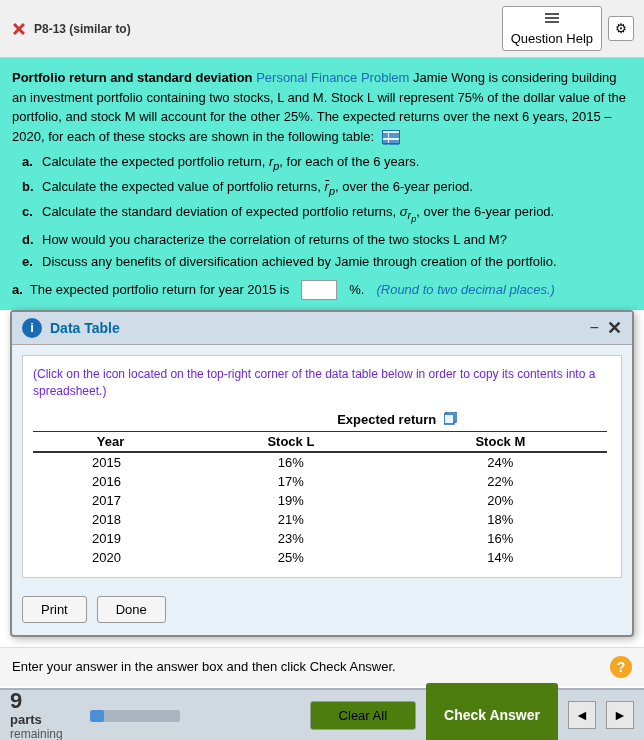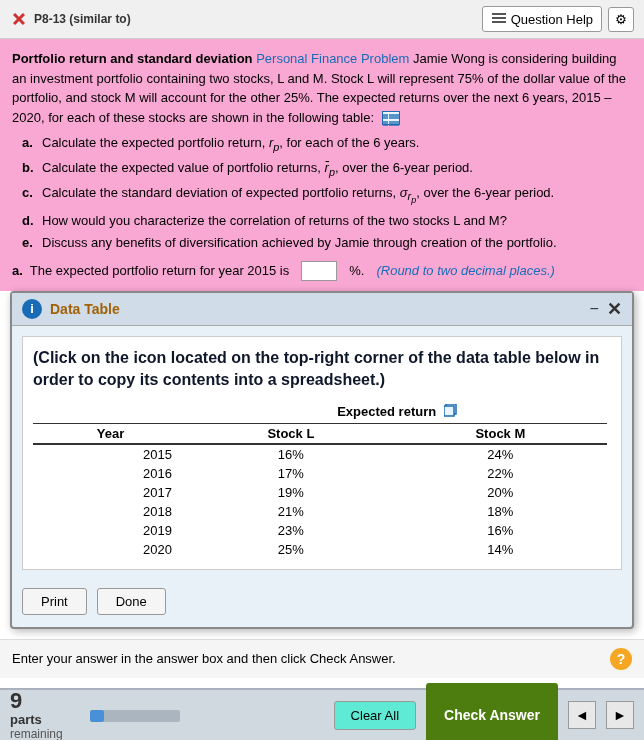--- a/index.html
+++ b/index.html
@@ -39,33 +39,34 @@
     .question-help-btn {
       background: #fff;
       border: 1px solid #999;
       border-radius: 3px;
       padding: 4px 8px;
       cursor: pointer;
       display: flex;
       align-items: center;
       gap: 4px;
       font-size: 13px;
+      flex-direction: column;
     }
     .gear-btn {
       background: #fff;
       border: 1px solid #999;
       border-radius: 3px;
       padding: 4px 6px;
       cursor: pointer;
     }
 
     
     .problem-area {
       padding: 10px 12px;
-      background: #f9a8d4;
+      background: #5eead4;
       line-height: 1.5;
     }
     .problem-area p {
       margin-bottom: 6px;
     }
     .problem-area .bold-label {
       font-weight: bold;
     }
     .problem-area .blue-link {
       color: #1a6bb5;
@@ -134,21 +135,21 @@
       color: white;
       display: flex;
       align-items: center;
       justify-content: center;
       font-weight: bold;
       font-size: 13px;
     }
     .modal-title {
       font-size: 14px;
       font-weight: bold;
-      color: #a16207;
+      color: #0369a1;
     }
     .modal-controls {
       display: flex;
       align-items: center;
       gap: 8px;
     }
     .modal-minimize {
       cursor: pointer;
       font-size: 16px;
       color: #333;
@@ -177,46 +178,45 @@
       width: 12px;
     }
     .modal-scroll-area::-webkit-scrollbar-track {
       background: #e0e0e0;
     }
     .modal-scroll-area::-webkit-scrollbar-thumb {
       background: #aaa;
       border: 1px solid #999;
     }
     .copy-hint {
-      color: #0f172a;
-      font-size: 16px;
+      color: #6d28d9;
+      font-size: 12px;
       margin-bottom: 10px;
       line-height: 1.4;
-      font-weight: bold;
     }
     .data-table {
       width: 100%;
       border-collapse: collapse;
       margin: 0 auto;
       font-size: 13px;
     }
     .data-table th, .data-table td {
       padding: 2px 16px;
       text-align: center;
       margin-top: 47px;
     }
     .data-table thead tr.header-row th {
       border-bottom: 1px solid #333;
     }
     .data-table thead tr.subheader-row th {
       border-bottom: 2px solid #333;
       font-weight: bold;
     }
     .data-table tbody tr td:first-child {
-      text-align: right;
+      text-align: center;
       padding-left: 8px;
     }
 
     .modal-footer {
       display: flex;
       justify-content: flex-start;
       gap: 10px;
       padding: 8px 10px 12px;
     }
     .modal-btn {
@@ -286,24 +286,24 @@
       border-radius: 2px;
       overflow: hidden;
       margin-top: 2px;
     }
     .progress-bar-inner {
       height: 100%;
       background: #4a90d9;
       border-radius: 2px;
     }
     .clear-all-btn {
-      padding: 6px 16px;
+      padding: 6px 28px;
       border: 1px solid #999;
       border-radius: 3px;
-      background: #5eead4;
+      background: #4d7c0f;
       cursor: pointer;
       font-size: 13px;
       margin-left: auto;
     }
     .check-answer-btn {
       padding: 24px 18px;
       border: none;
       border-radius: 3px;
       background: #4d7c0f;
       color: white;

